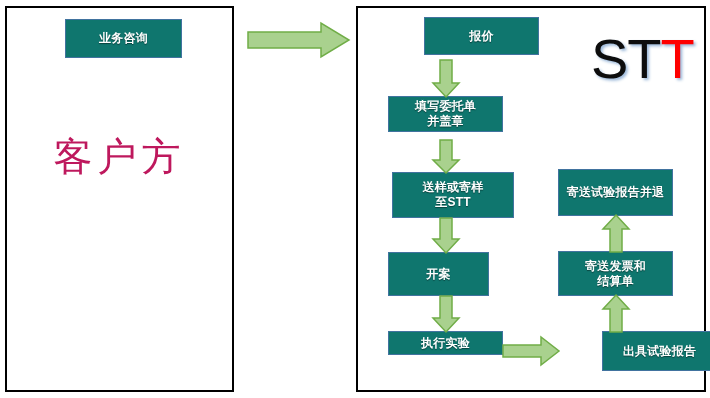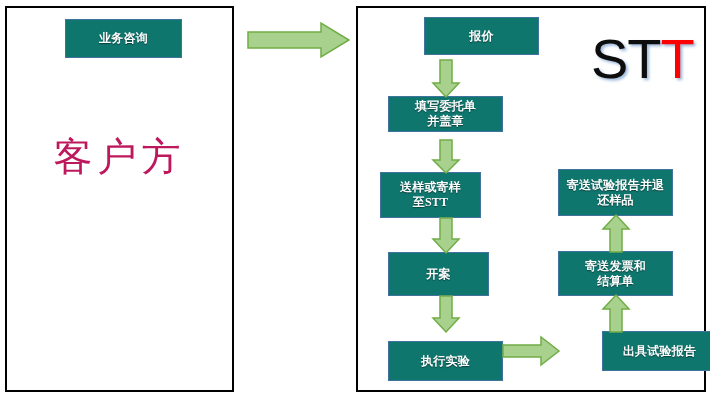--- a/index.html
+++ b/index.html
@@ -50,23 +50,23 @@
     justify-content: center;
     text-align: center;
     text-shadow: 0 1px 1px rgba(0,0,0,0.45);
   }
   .box span { display: block; width: 100%; }
 
   #box-consult { left: 65px; top: 19px; width: 117px; height: 39px; }
 
   #box-quote        { left: 388px; top: 17px;  width: 115px; height: 38px; margin-left: 36px; }
   #box-form         { left: 388px; top: 96px;  width: 115px; height: 36px; }
-  #box-sample       { left: 380px; top: 172px; width: 101px; height: 46px; font-family: Liberation Serif, serif; }
+  #box-sample       { left: 392px; top: 172px; width: 122px; height: 46px; }
   #box-open         { left: 388px; top: 252px; width: 101px; height: 44px; }
-  #box-exec         { left: 388px; top: 341px; width: 115px; height: 40px; }
+  #box-exec         { left: 388px; top: 331px; width: 115px; height: 24px; }
 
   #box-issue        { left: 558px; top: 331px; width: 115px; height: 40px; margin-left: 44px; }
   #box-invoice      { left: 558px; top: 251px; width: 115px; height: 45px; }
   #box-return       { left: 558px; top: 169px; width: 115px; height: 47px; }
 
   
   #client-label {
     position: absolute;
     left: 5px;
     top: 132px;
@@ -174,21 +174,20 @@
 <div class="box" id="box-invoice">
   <div>
     <span>寄送发票和</span>
     <span>结算单</span>
   </div>
 </div>
 
 <div class="box" id="box-return">
   <div>
     <span>寄送试验报告并退</span>
-    <span>还样品</span>
   </div>
 </div>
 
 <svg class="arrow" id="arrow-q-f" viewBox="0 0 28 39">
   <polygon points="8,1 20,1 20,24 27,24 14,38 1,24 8,24"></polygon>
 </svg>
 <svg class="arrow" id="arrow-f-s" viewBox="0 0 28 35">
   <polygon points="8,1 20,1 20,21 27,21 14,34 1,21 8,21"></polygon>
 </svg>
 <svg class="arrow" id="arrow-s-o" viewBox="0 0 28 37">

